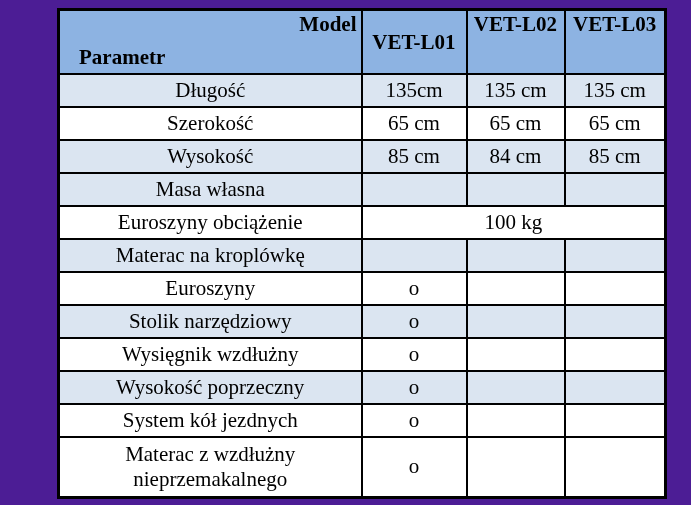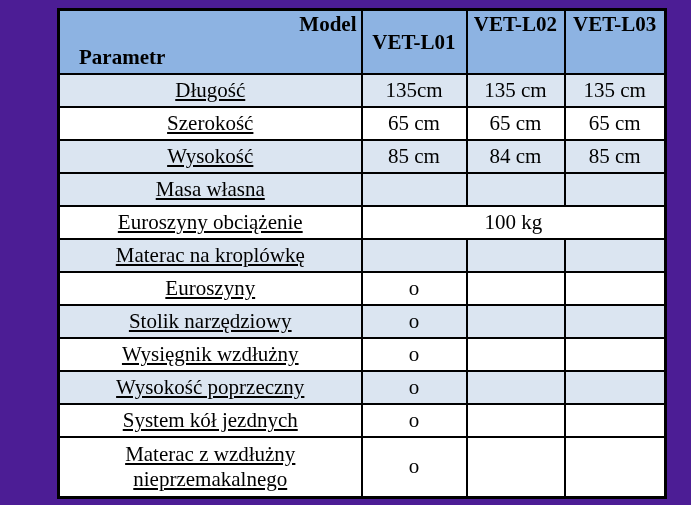--- a/index.html
+++ b/index.html
@@ -54,21 +54,21 @@
     left: 19px;
   }
   thead th.valign-top {
     vertical-align: top;
     padding-top: 1px;
   }
   tbody tr { height: 33px; }
   tbody tr.tall { height: 60px; }
   tbody tr.shaded td { background: #dbe5f1; }
   tbody td { background: #ffffff; }
-  td.param-cell { line-height: 1.2; text-decoration: underline; }
+  td.param-cell { line-height: 1.2; }
 </style>
 </head>
 <body>
 
 <div class="page">
   <table class="spec-table">
     <colgroup>
       <col style="width:303px">
       <col style="width:105px">
       <col style="width:98px">

